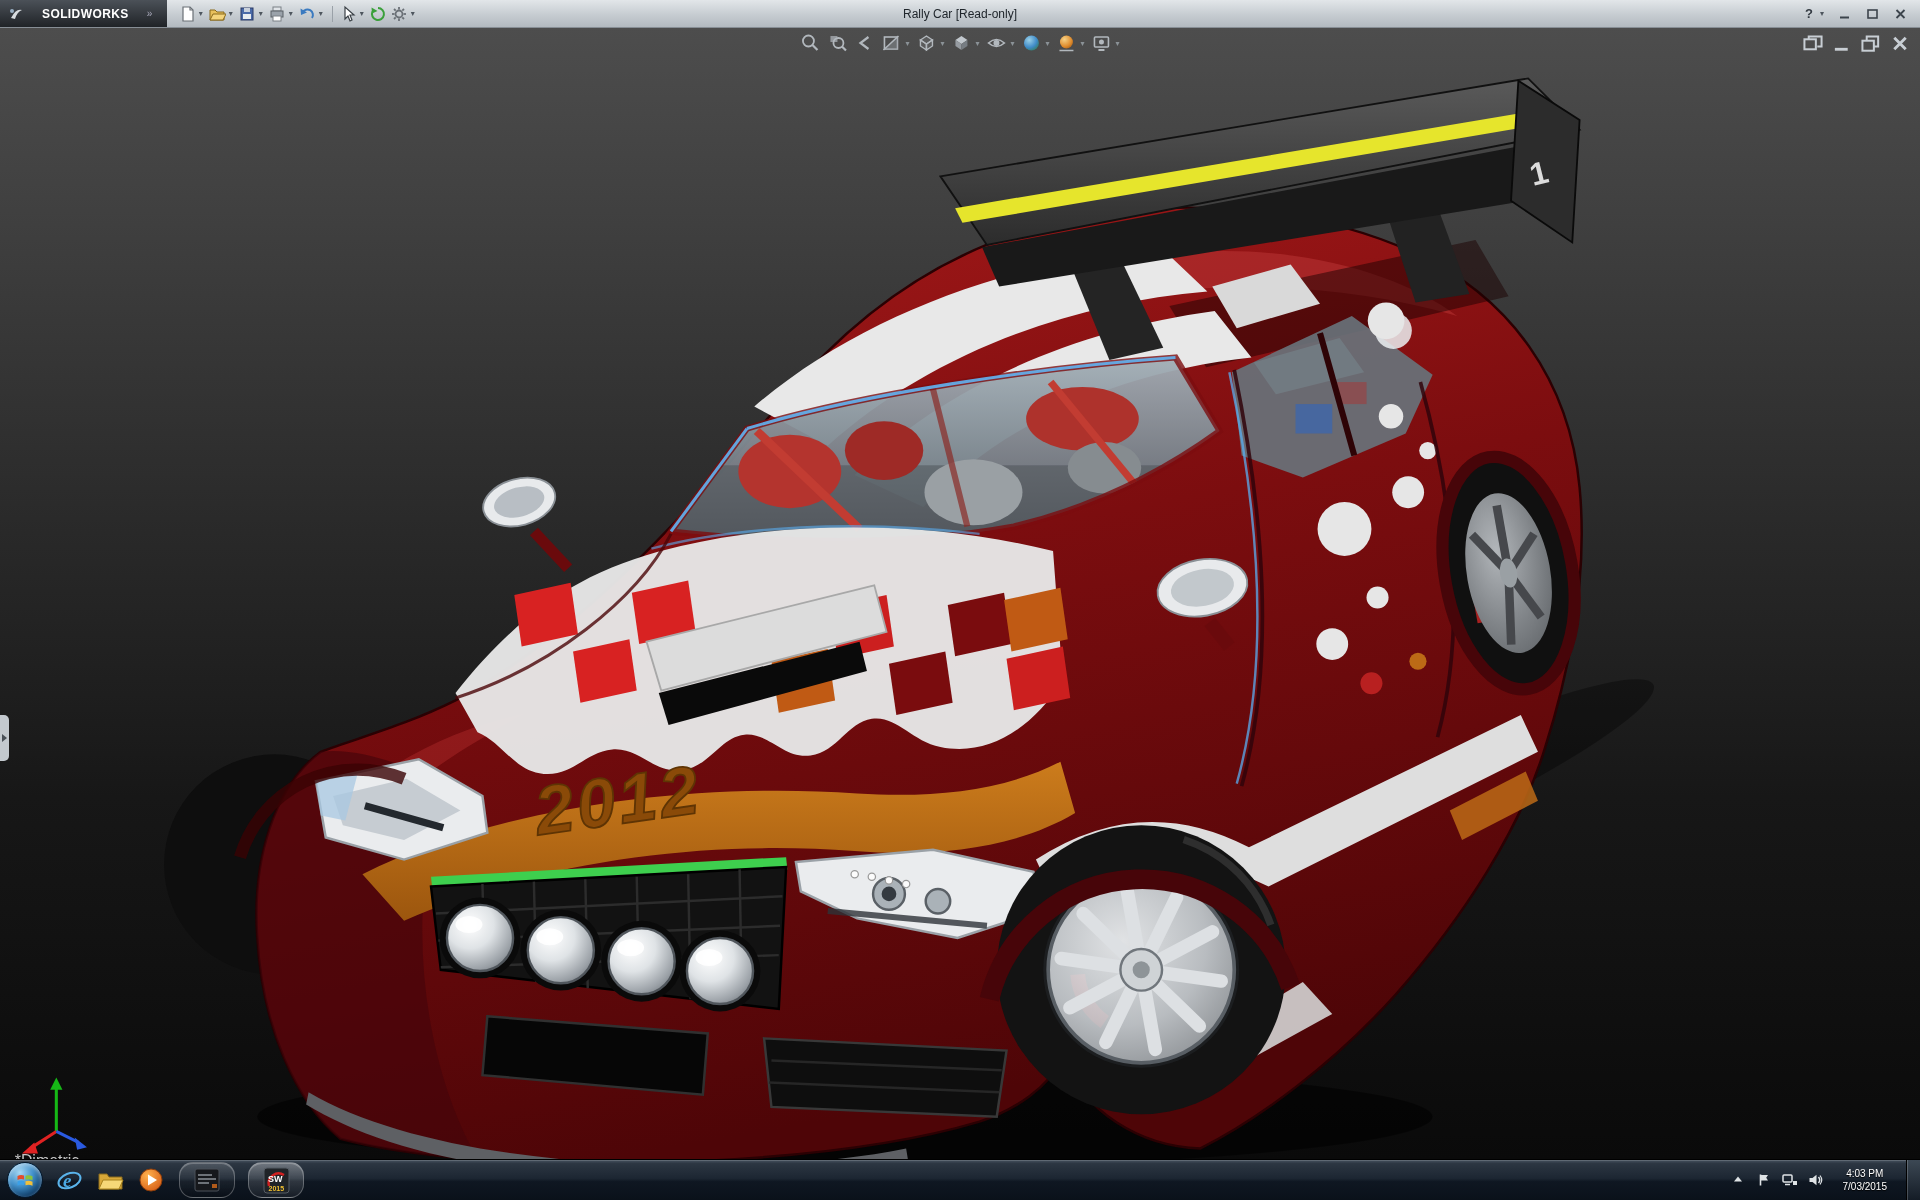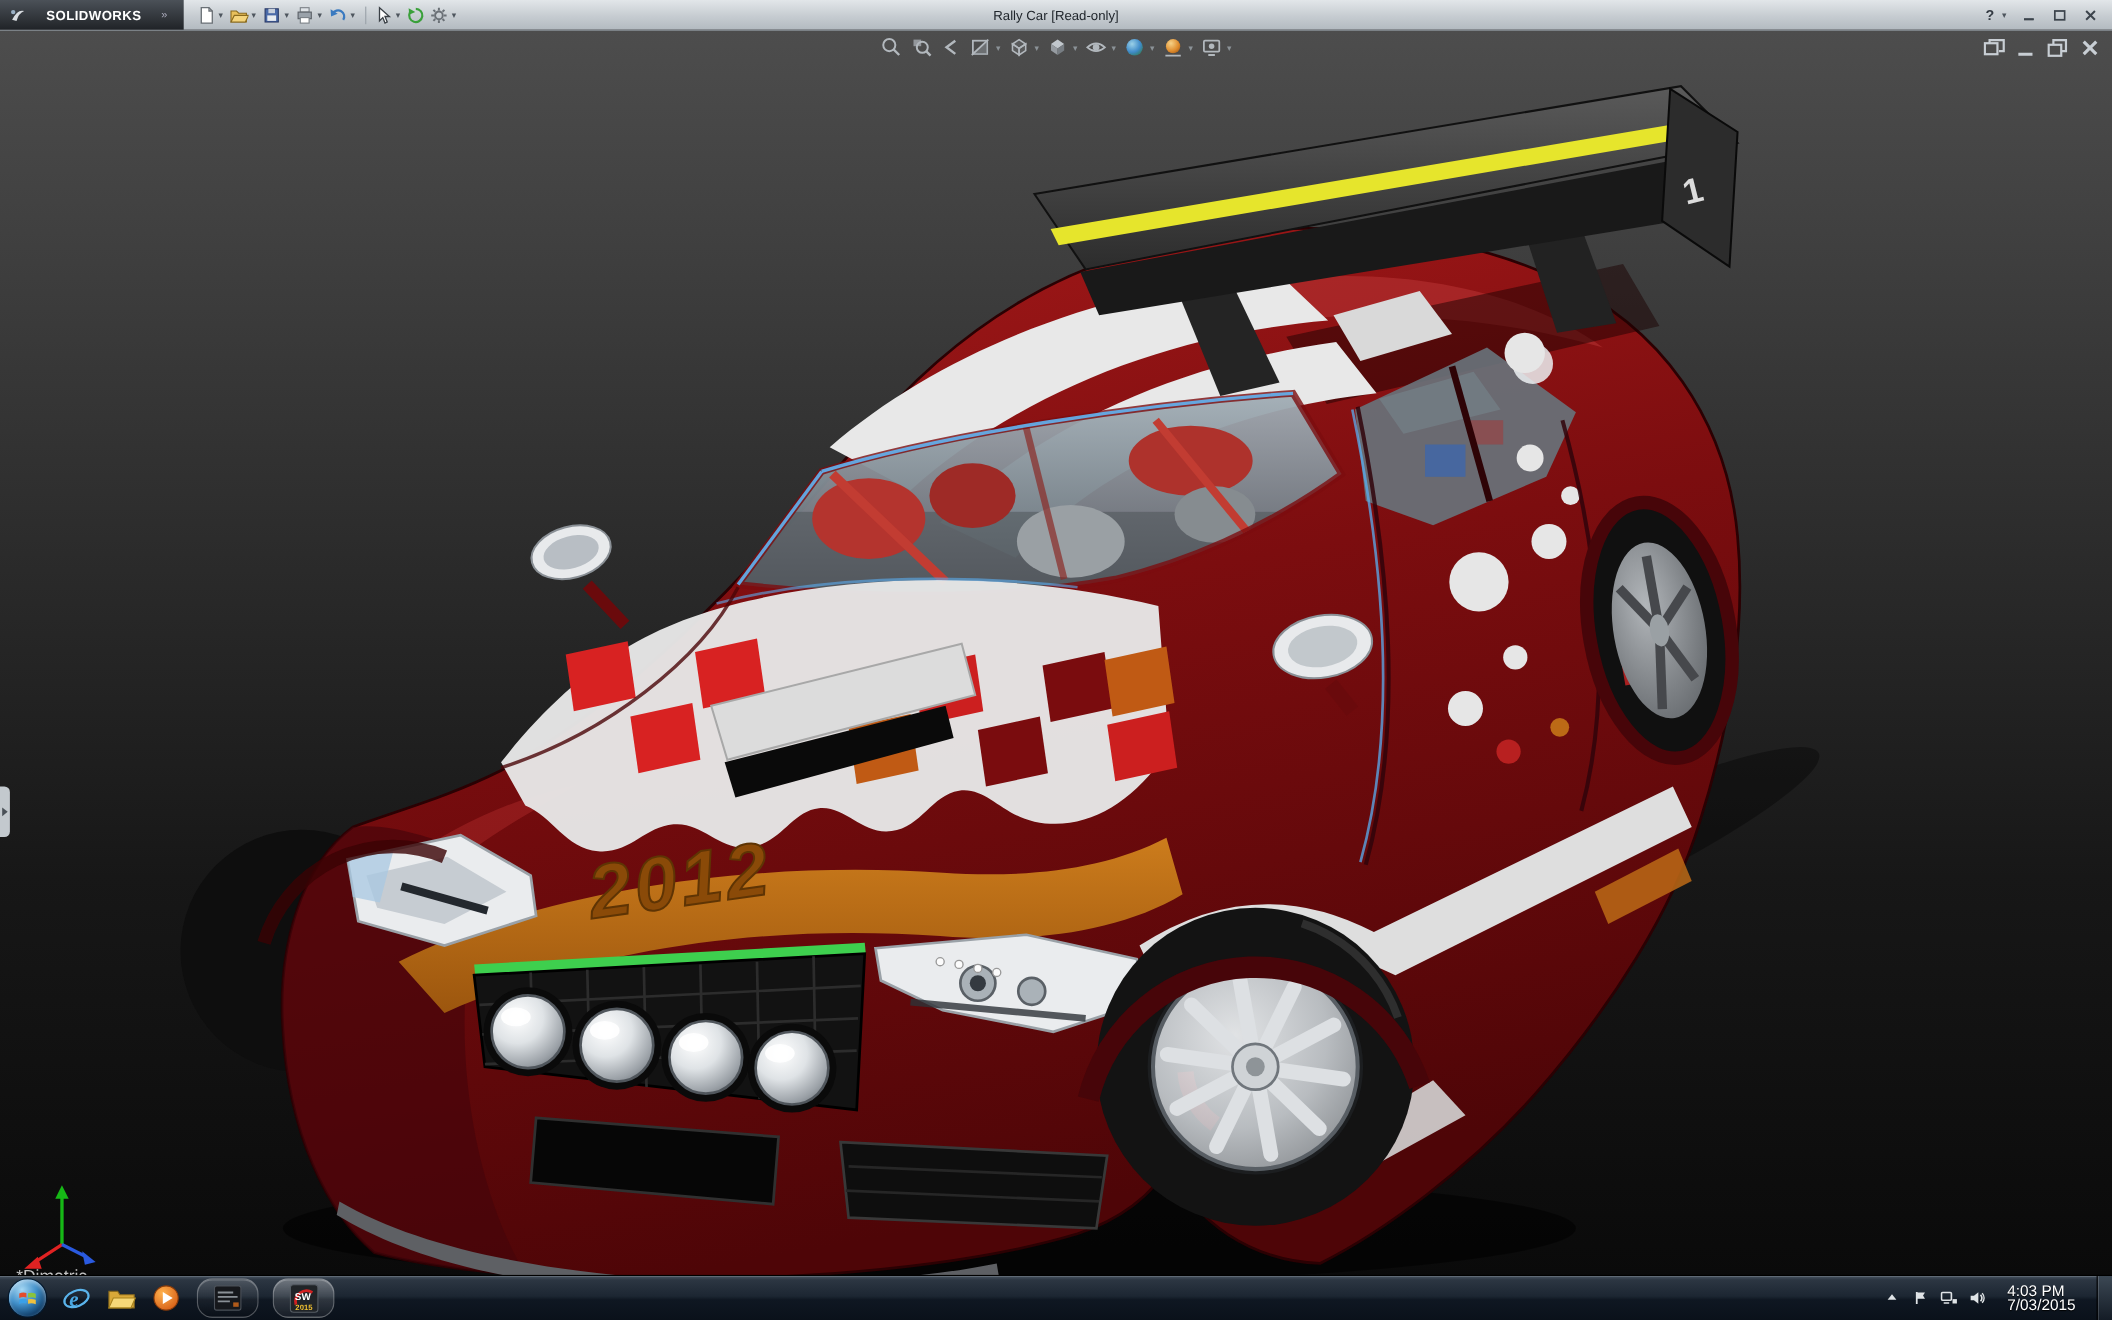--- a/index.html
+++ b/index.html
@@ -40,21 +40,21 @@
   .orb{width:34px;height:34px;border-radius:50%;flex:0 0 auto;
     background:radial-gradient(circle at 35% 28%,#a6d8f4,#4190ca 40%,#144470 72%,#0a2c4e);
     border:1px solid #04182c;display:flex;align-items:center;justify-content:center;box-shadow:inset 0 2px 4px rgba(255,255,255,.55)}
   .pin{width:30px;height:30px;display:flex;align-items:center;justify-content:center}
   .appbtn{width:54px;height:34px;margin-left:2px;border:1px solid rgba(255,255,255,.28);border-radius:14px;
     background:linear-gradient(rgba(255,255,255,.16),rgba(255,255,255,.05) 50%,rgba(0,0,0,.14));
     display:flex;align-items:center;justify-content:center;box-shadow:inset 0 1px 0 rgba(255,255,255,.22)}
   .appbtn.active{background:linear-gradient(rgba(255,255,255,.32),rgba(255,255,255,.14) 50%,rgba(255,255,255,.05))}
   .tray{margin-left:auto;display:flex;align-items:center;gap:10px;height:100%}
   .trayicon{width:16px;height:16px;display:flex;align-items:center;justify-content:center}
-  .clock{color:#fff;font-size:14px;text-align:left;line-height:13px;padding:0 9px;text-shadow:0 1px 1px #000}
+  .clock{color:#fff;font-size:10px;text-align:center;line-height:13px;padding:0 9px;text-shadow:0 1px 1px #000}
   .showdesk{width:13px;height:40px;border-left:1px solid #000;box-shadow:inset 1px 0 0 rgba(255,255,255,.2);
     background:linear-gradient(180deg,#3c4854,#141c26)}
 </style>
 </head>
 <body>
 
 <div id="screen">
 
   <svg width="0" height="0" style="position:absolute">
     <defs>

